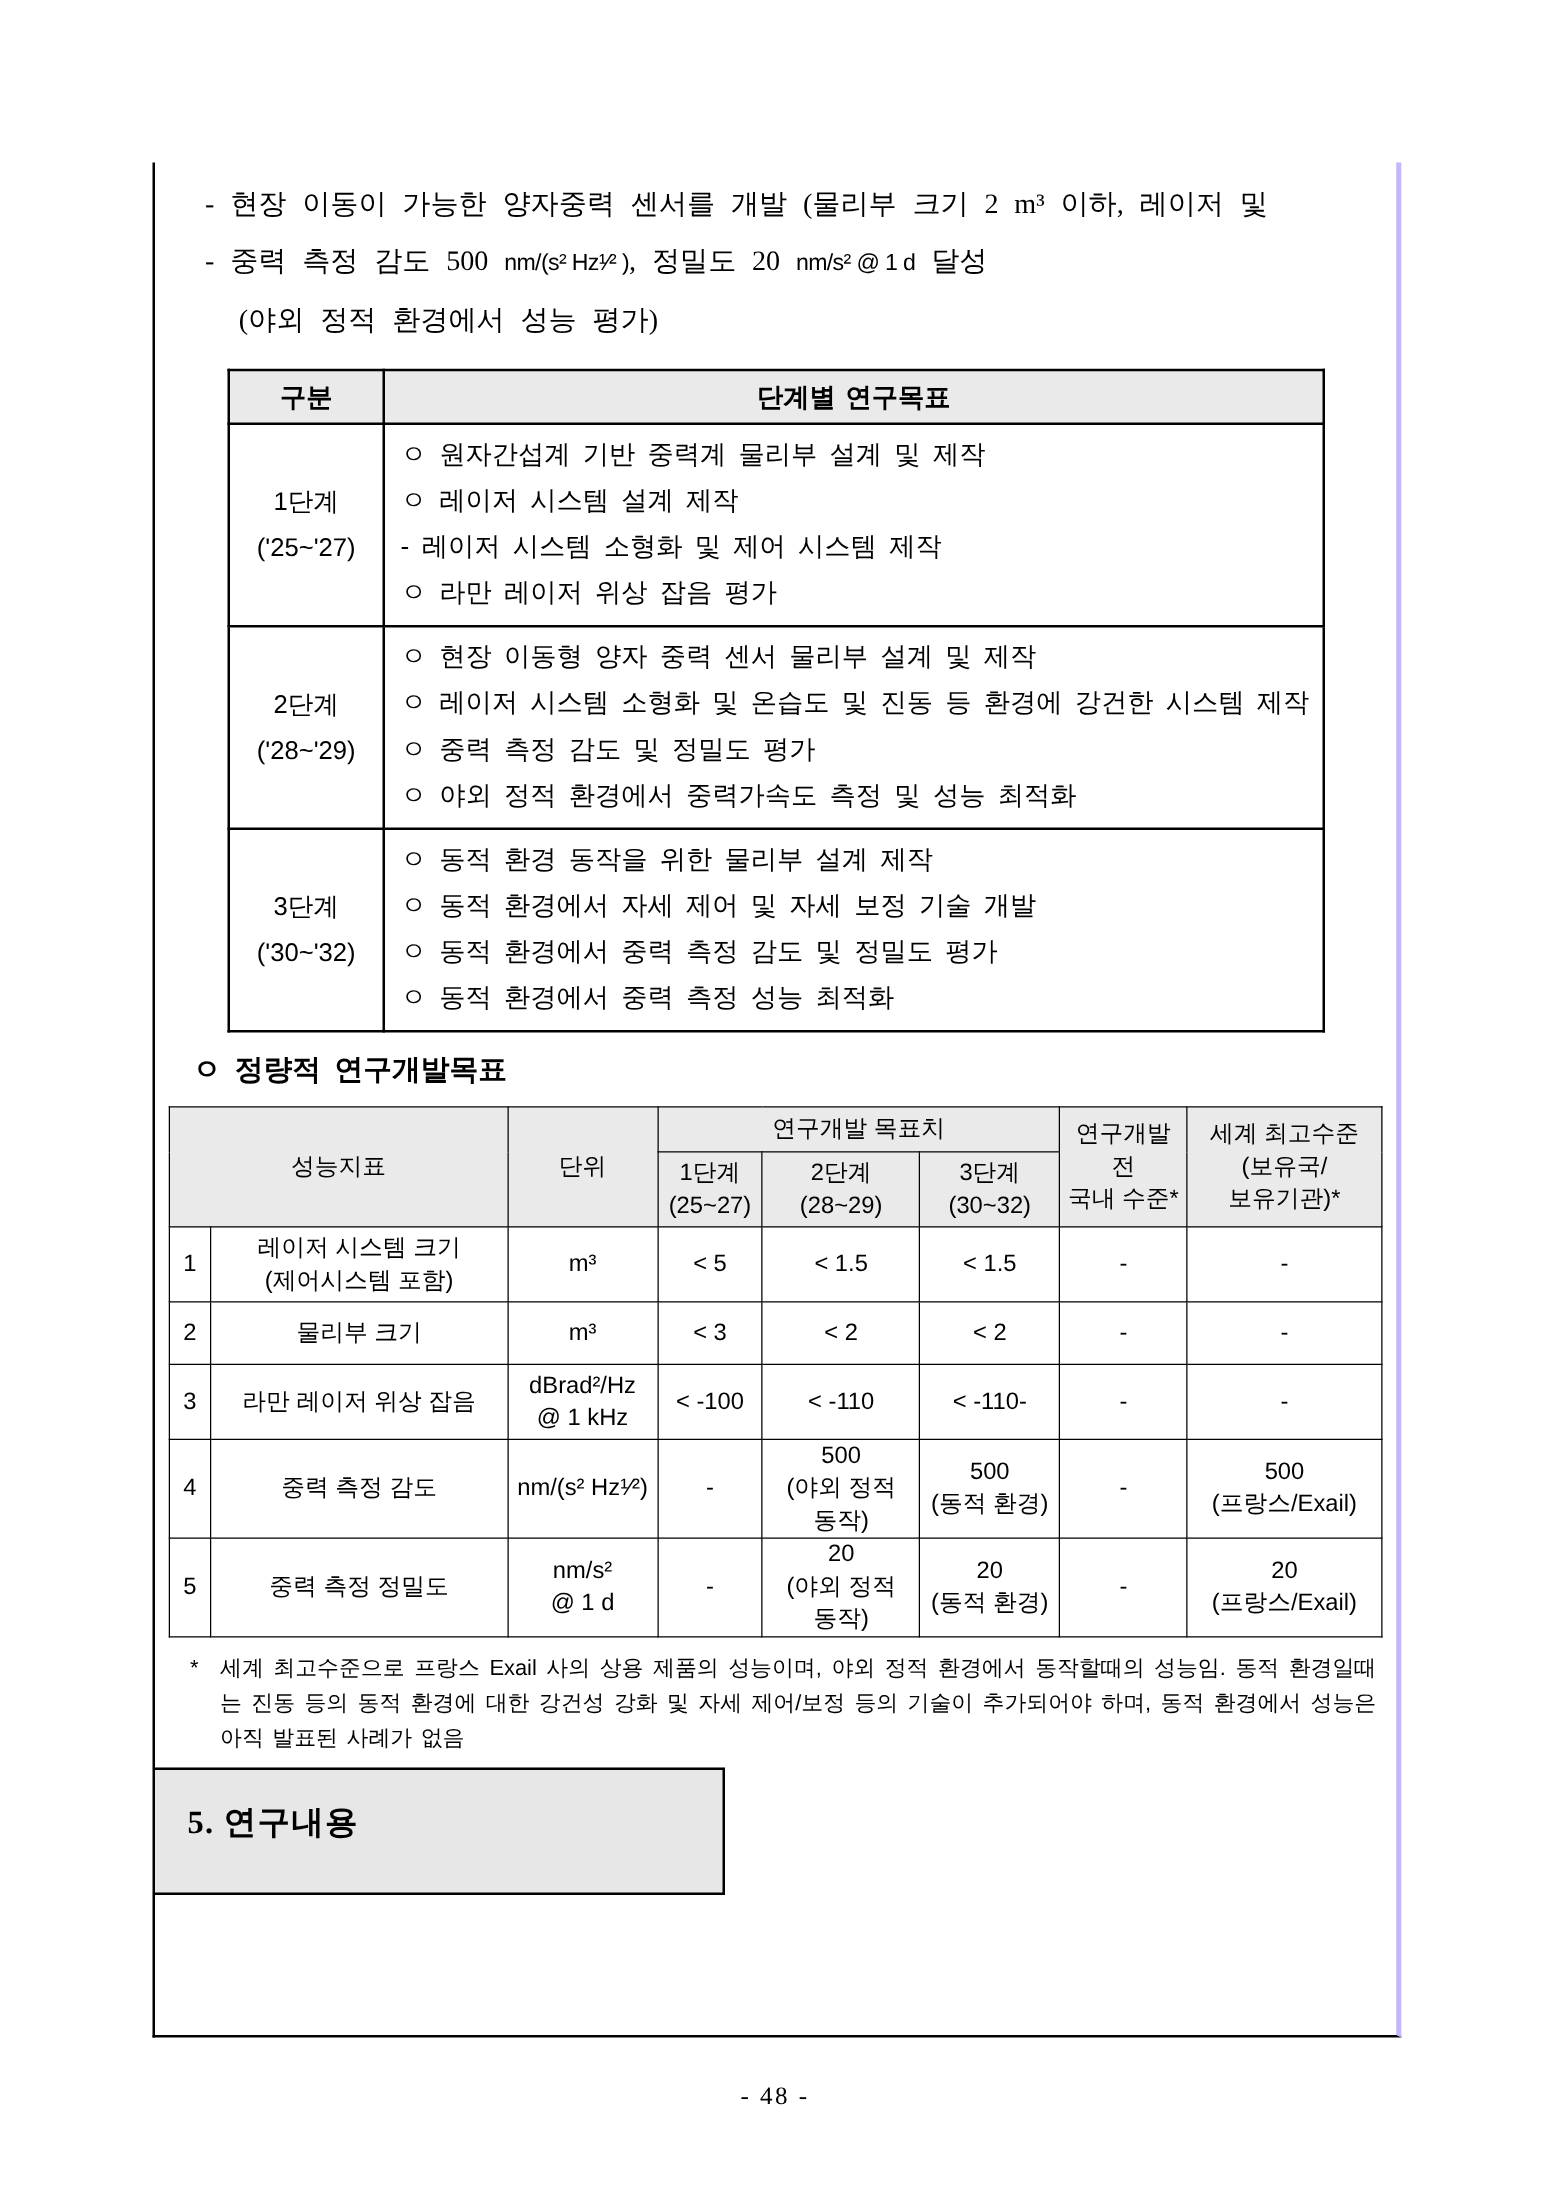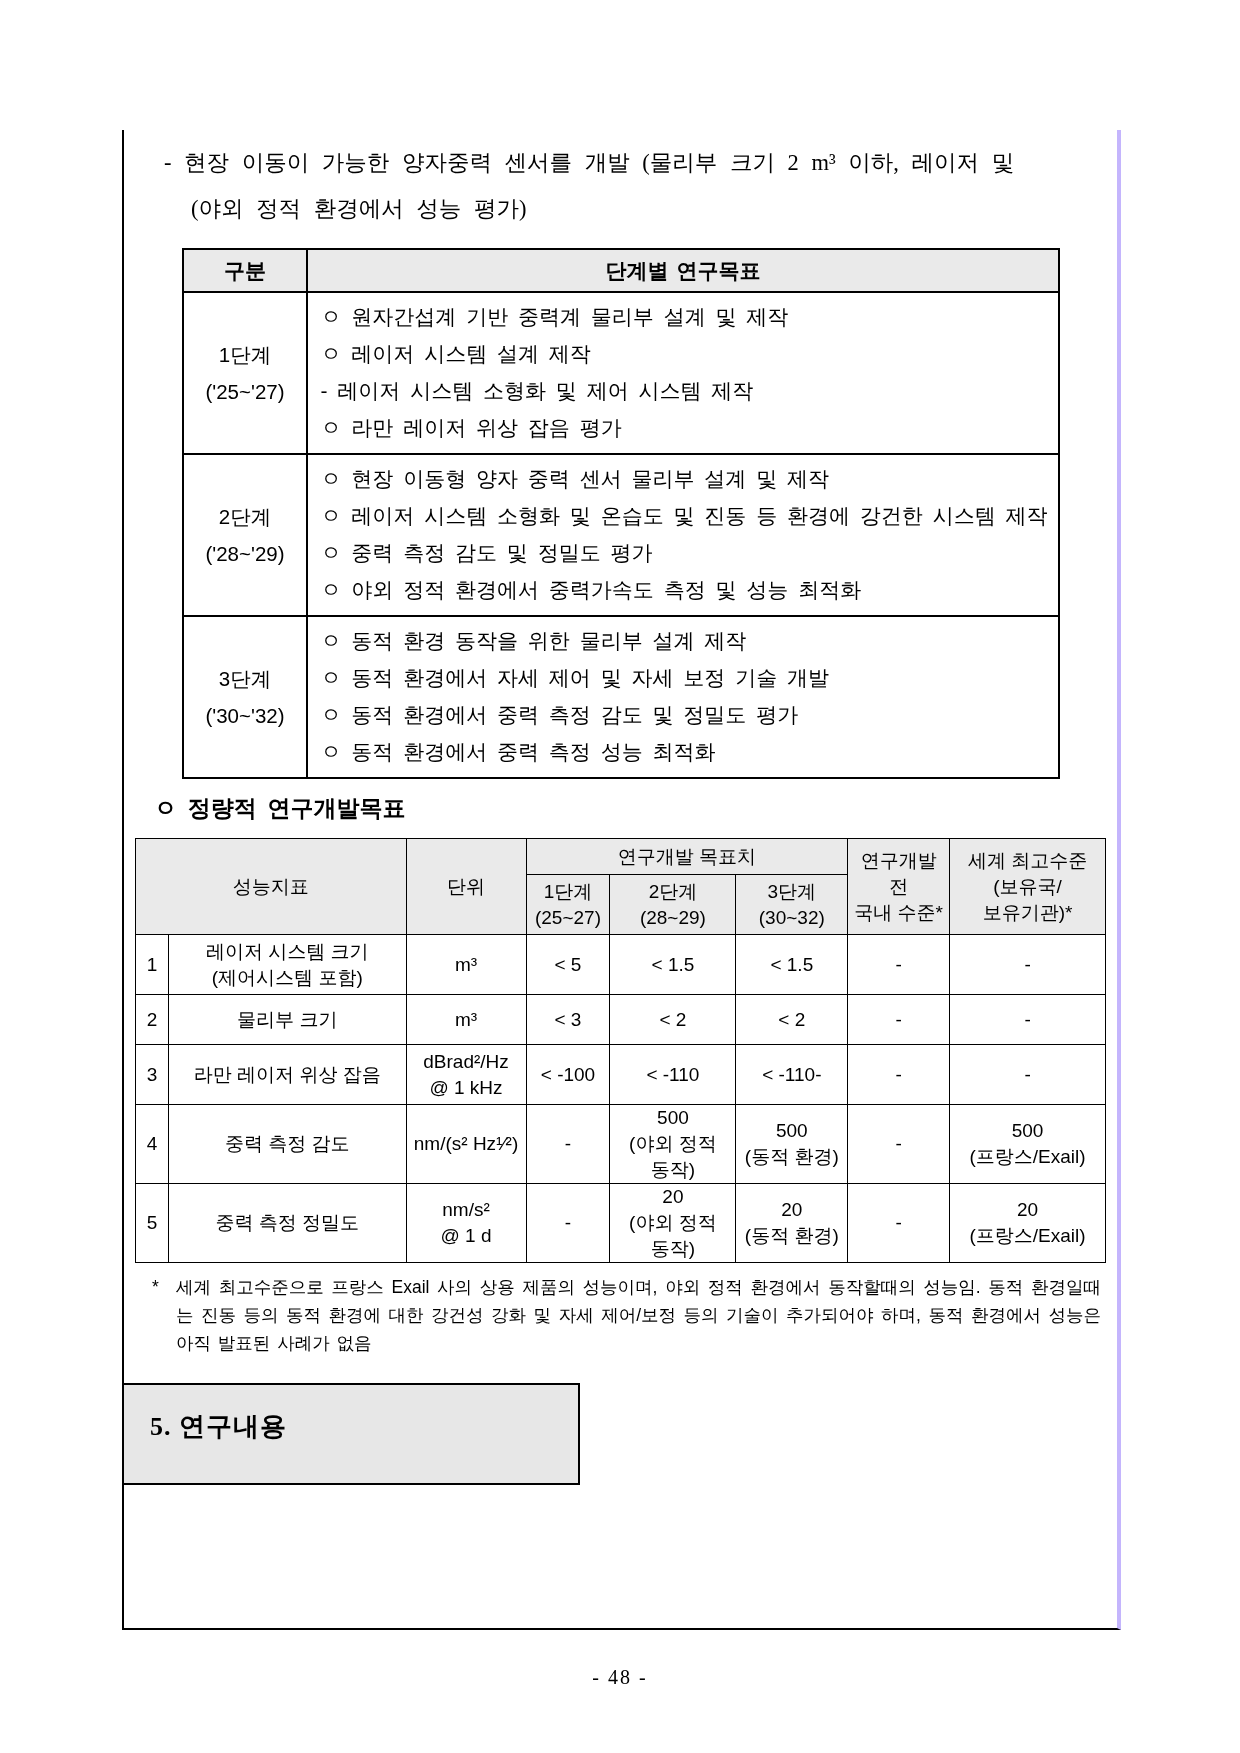--- a/index.html
+++ b/index.html
@@ -99,21 +99,21 @@
     display:flex;
     margin:10px 16px 0 28px;
     font-family:"Liberation Sans", sans-serif;
     font-size:17.5px;
     line-height:28px;
   }
   .fn-star { width:24px; flex:none; }
   .fn-text { flex:1; text-align:justify; word-spacing:2px; }
   
   .section5-box {
-    margin-top:26px;
+    margin-top:10px;
     margin-left:-2px;
     width:458px;
     height:102px;
     background:#e7e7e7;
     border:2px solid #000;
     padding:24px 0 0 26px;
     font-size:26px;
     font-weight:bold;
     letter-spacing:1px;
   }
@@ -126,20 +126,21 @@
     letter-spacing:2px;
   }
 </style>
 </head>
 <body>
 
 <div class="content-box">
 
   <div class="intro">
     <div>- 현장 이동이 가능한 양자중력 센서를 개발 (물리부 크기 2 m³ 이하, 레이저 및</div>
+    <div><span>- 중력 측정 감도 500 </span><span class="unit">nm/(s² Hz¹⁄² )</span><span>, 정밀도 20 </span><span class="unit">nm/s² @ 1 d</span><span> 달성</span></div>
     <div class="indent">(야외 정적 환경에서 성능 평가)</div>
   </div>
 
 
   <table class="t1">
     <thead>
       <tr>
         <th>구분</th>
         <th>단계별 연구목표</th>
       </tr>

